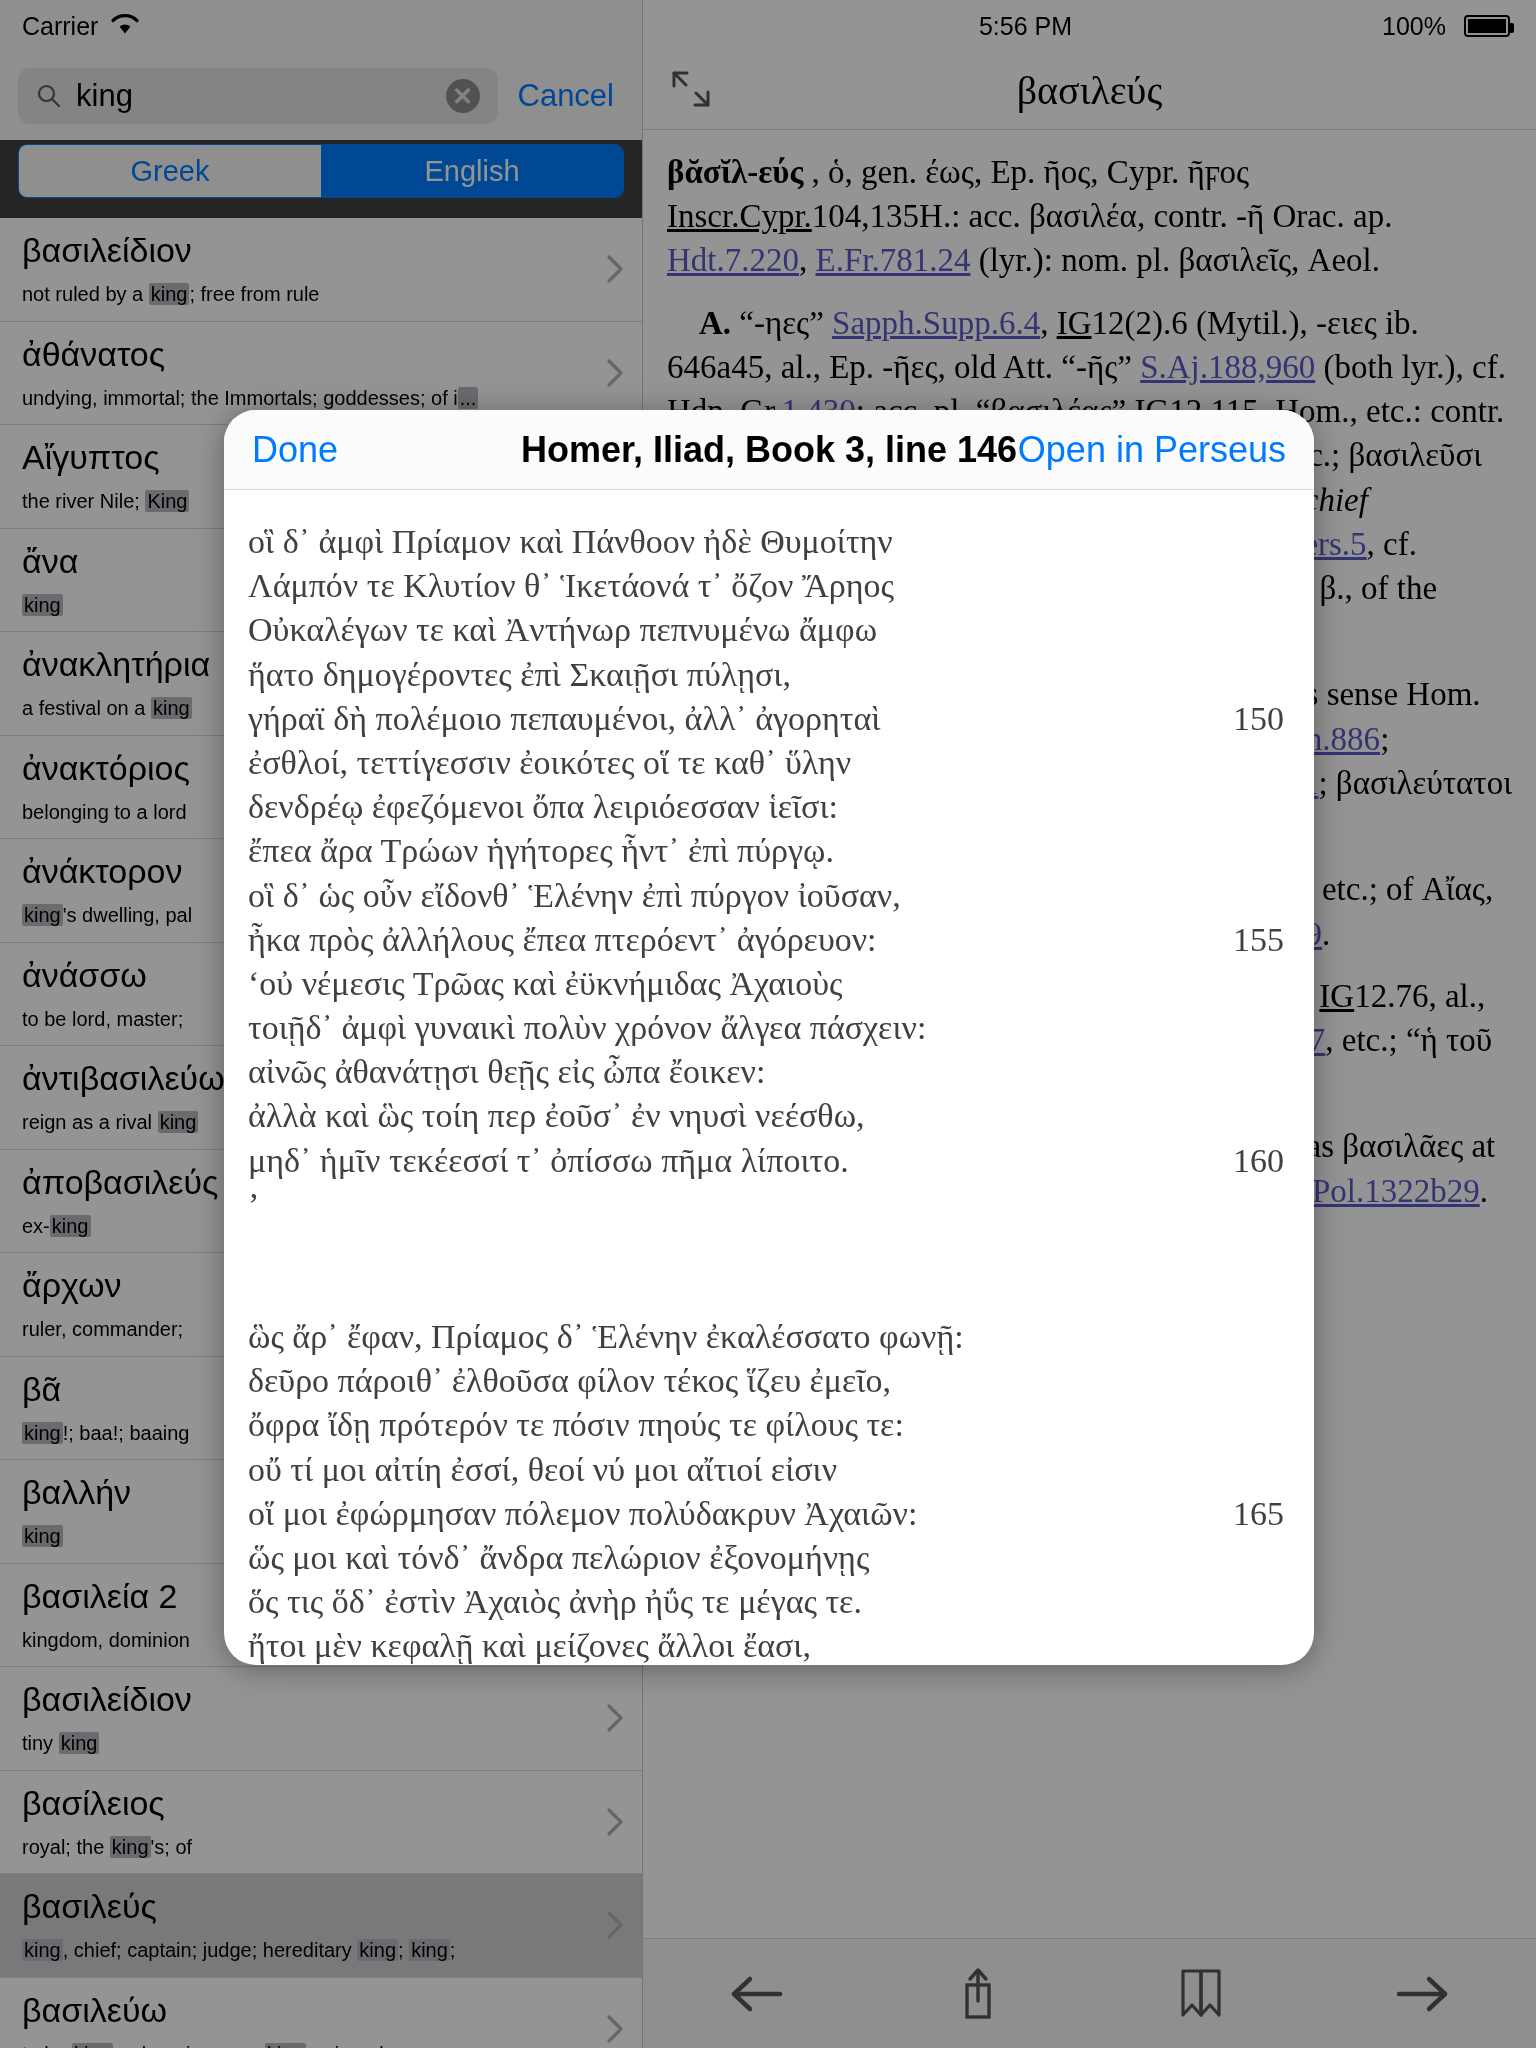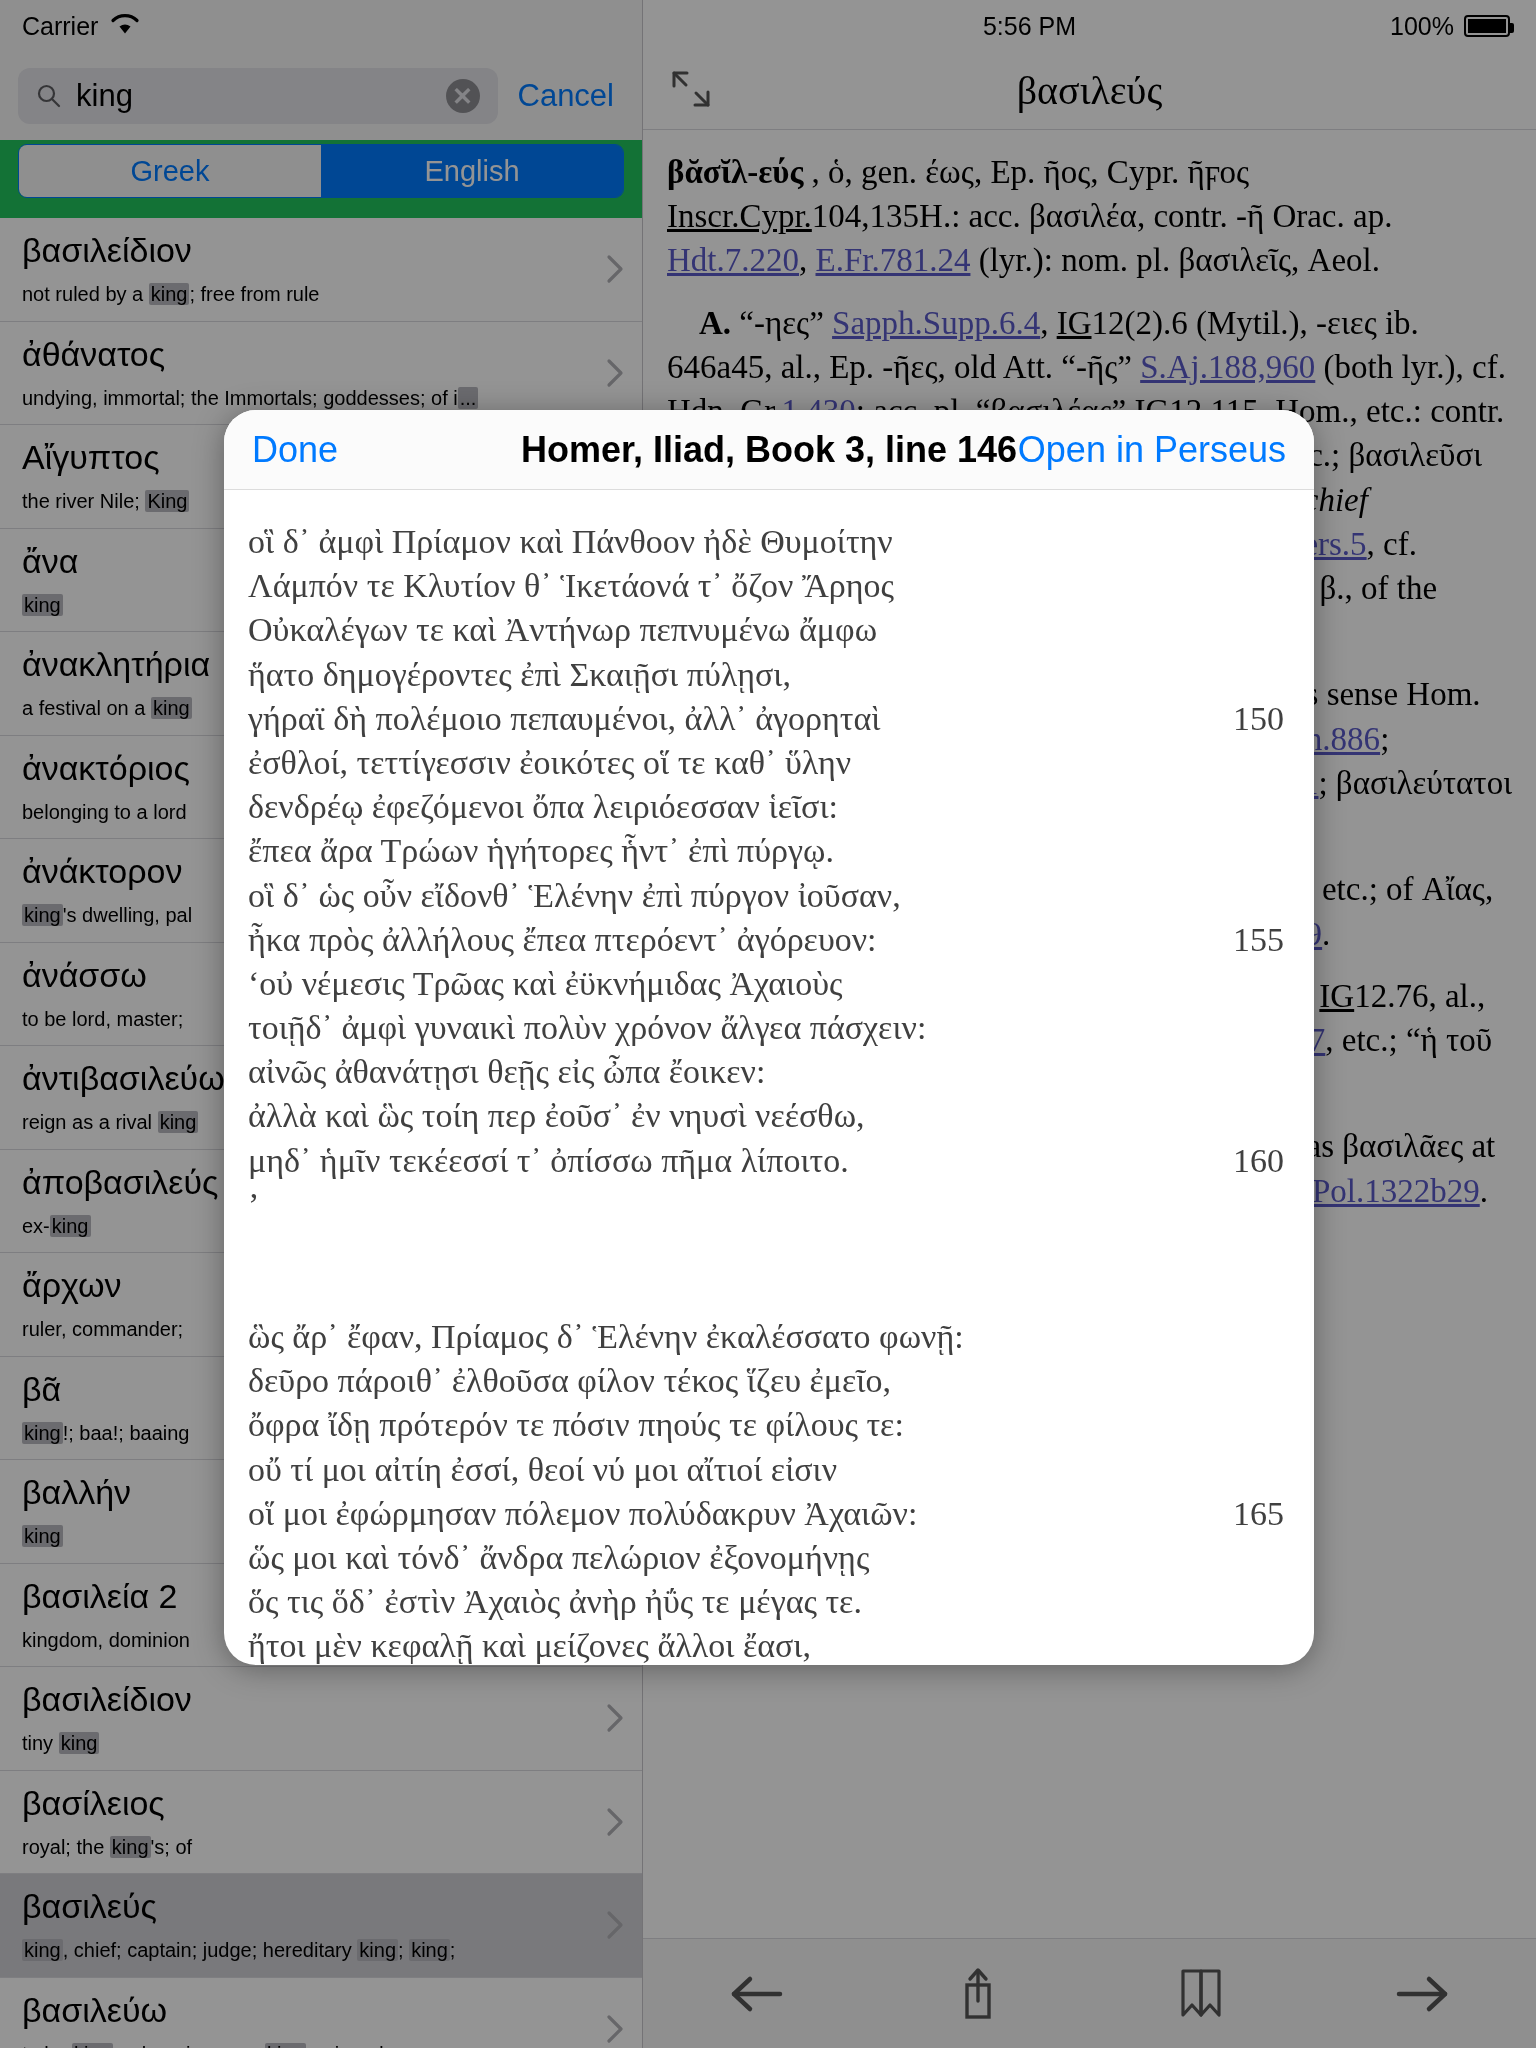--- a/index.html
+++ b/index.html
@@ -40,21 +40,21 @@
   .clear-btn {
     width: 34px; height: 34px; border-radius: 50%;
     background: #8e8e93; color: #e3e3e8; flex: none;
     display: flex; align-items: center; justify-content: center;
     font-size: 25px; line-height: 1; font-weight: bold;
   }
   .cancel-btn {
     font-size: 31px; color: #007aff; padding: 0 10px 0 14px; white-space: nowrap;
   }
 
-  .seg-row { padding: 4px 18px 20px; background: #22c55e; text-align: center; }
+  .seg-row { padding: 4px 18px 20px; background: #404040; text-align: center; }
   .segmented {
     display: flex; height: 54px; border: 1px solid #007aff;
     border-radius: 9px; overflow: hidden;
   }
   .seg {
     flex: 1; display: flex; align-items: center; justify-content: center;
     font-size: 29px; color: #007aff; background: #f7f7f7;
   }
   .seg.active { background: #007aff; color: #fff; }
 
@@ -77,21 +77,21 @@
 
   
   #detail {
     position: absolute; left: 643px; top: 0;
     width: 893px; height: 2048px; background: #fff; overflow: hidden;
   }
   .d-status {
     height: 52px; display: flex; align-items: center;
     justify-content: space-between; padding: 0 26px; font-size: 25px; color: #000;
   }
-  .batt-wrap { display: flex; align-items: center; gap: 10px; }
+  .batt-wrap { display: flex; align-items: center; gap: 18px; }
   .batt {
     width: 46px; height: 22px; border: 2px solid #000; border-radius: 4px;
     position: relative;
   }
   .batt::after {
     content: ''; position: absolute; right: -6px; top: 6px;
     width: 4px; height: 10px; background: #000; border-radius: 0 2px 2px 0;
   }
   .batt i { position: absolute; inset: 2px; background: #000; display: block; }
 

